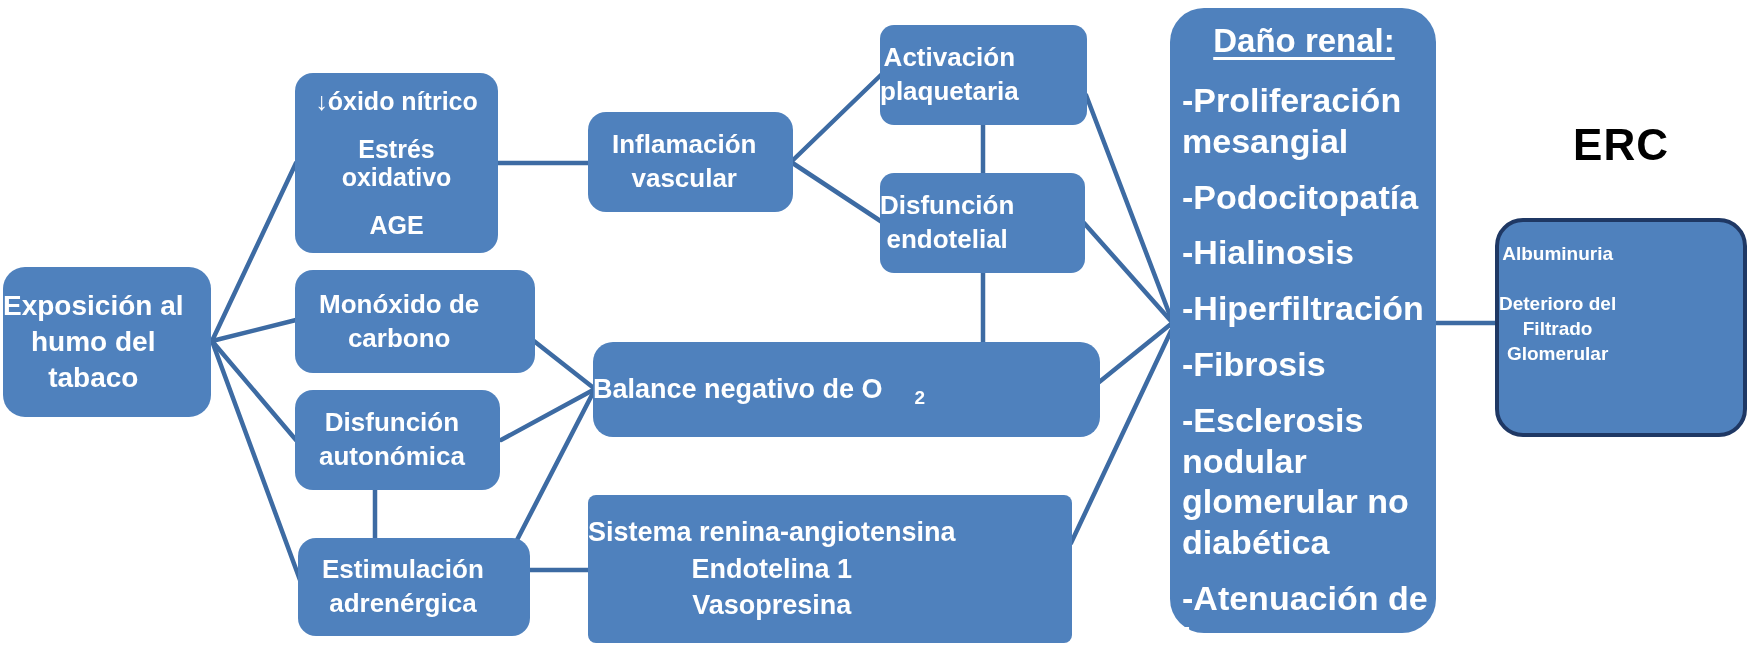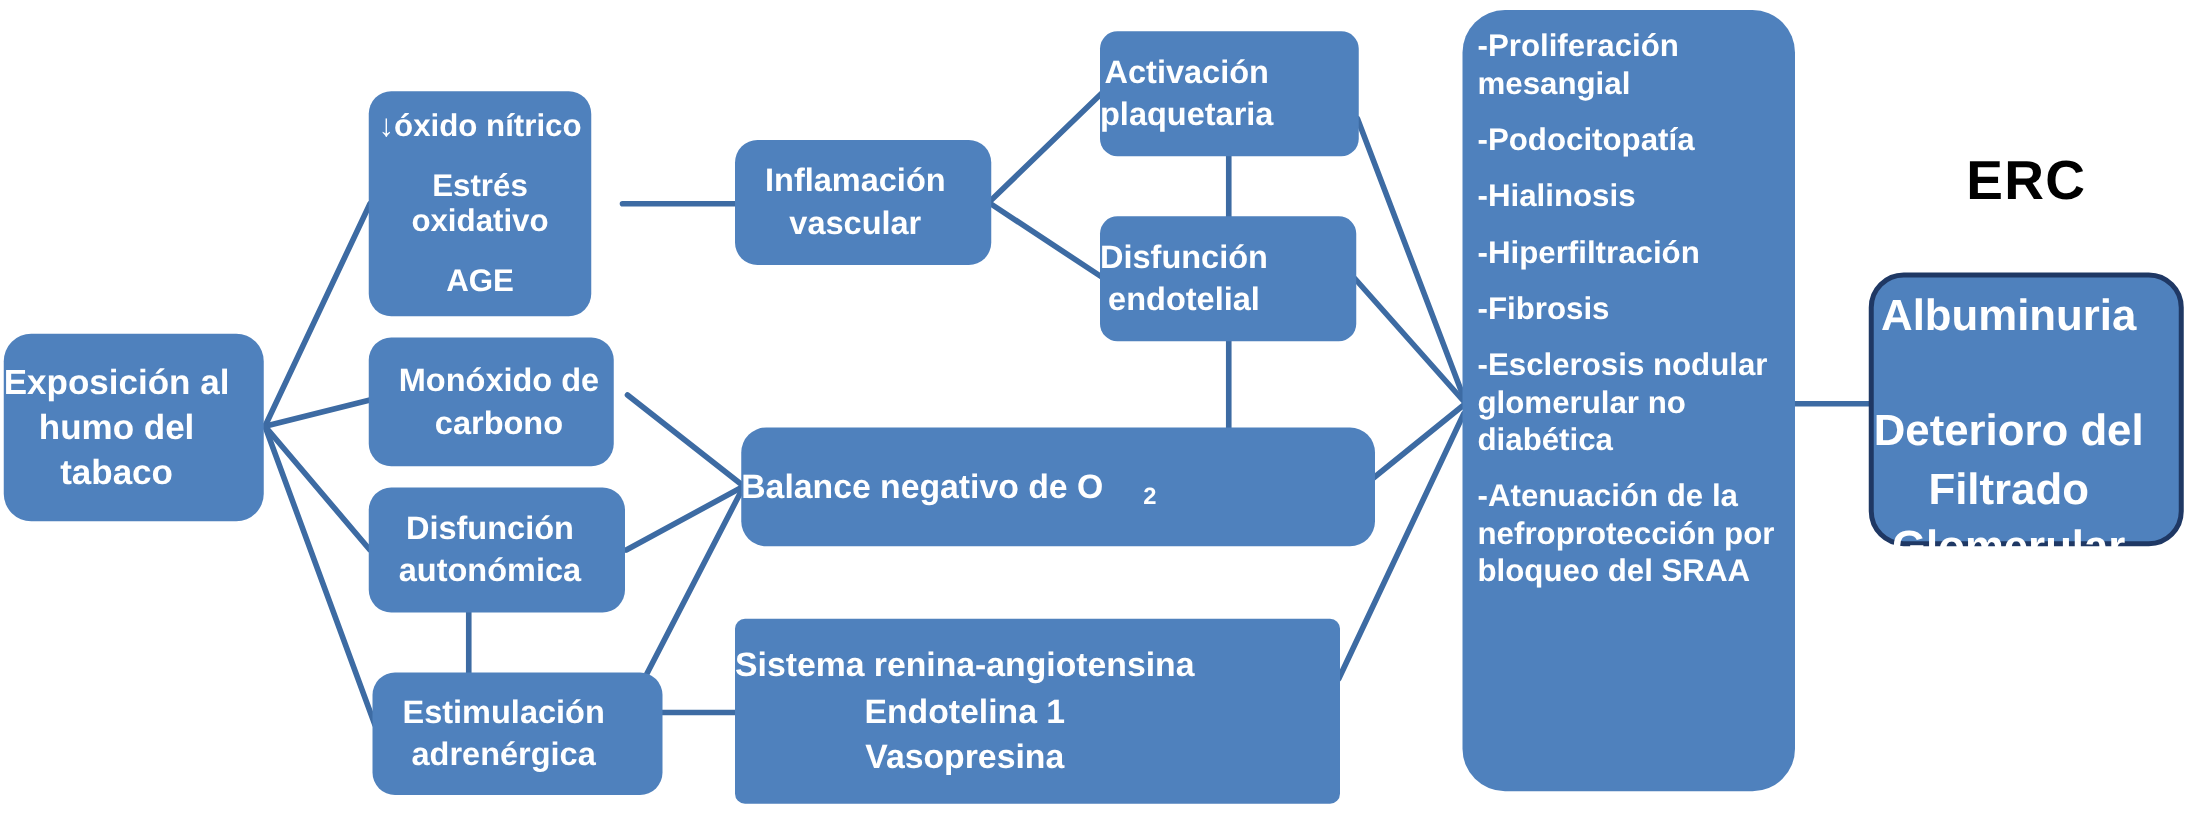--- a/index.html
+++ b/index.html
@@ -33,28 +33,28 @@
   .b-sistema{border-radius:8px;font-size:27px;line-height:1.35;}
   .b-dano{
     border-radius:34px;flex-direction:column;align-items:flex-start;justify-content:flex-start;
     padding:14px 10px 10px 12px;text-align:left;
   }
   .dano-title{
     font-size:33px;align-self:center;margin-bottom:20px;
     text-decoration-line:underline;text-decoration-thickness:3px;text-underline-offset:5px;
     white-space:pre-line;
   }
-  .dano-item{font-size:25px;line-height:1.2;margin-bottom:15px;white-space:pre-line;}
+  .dano-item{font-size:34px;line-height:1.2;margin-bottom:15px;white-space:pre-line;}
   .erc-title{
     position:absolute;color:var(--erc-title-color);
     font-size:44px;font-weight:bold;text-align:center;letter-spacing:1px;
   }
   .b-erc{
     border:4px solid var(--erc-border);border-radius:28px;
-    font-size:35px;line-height:1.32;align-items:flex-start;padding-top:8px;
+    font-size:19px;line-height:1.32;align-items:flex-start;padding-top:19px;
   }
 </style>
 </head>
 <body>
 
 <div class="canvas">
 
   <svg class="connectors" viewBox="0 0 1755 652" xmlns="http://www.w3.org/2000/svg">
     <line x1="212" y1="341" x2="296" y2="163"></line>
     <line x1="212" y1="341" x2="296" y2="320"></line>
@@ -76,28 +76,28 @@
     <line x1="1071" y1="543" x2="1171" y2="331"></line>
     <line x1="1436" y1="323" x2="1495" y2="323"></line>
   </svg>
 
   <div class="box b-exposicion" style="left:3px;top:267px;width:208px;height:150px;">
     <span class="lbl">Exposición al
 humo del
 tabaco</span>
   </div>
 
-  <div class="box b-oxido" style="left:295px;top:73px;width:178px;height:180px;">
+  <div class="box b-oxido" style="left:295px;top:73px;width:203px;height:180px;">
     <span class="lbl">↓óxido nítrico</span>
     <span class="lbl">Estrés
 oxidativo</span>
     <span class="lbl">AGE</span>
   </div>
 
-  <div class="box b-std" style="left:295px;top:270px;width:196px;height:103px;">
+  <div class="box b-std" style="left:295px;top:270px;width:240px;height:103px;">
     <span class="lbl">Monóxido de
 carbono</span>
   </div>
 
   <div class="box b-std" style="left:295px;top:390px;width:205px;height:100px;">
     <span class="lbl">Disfunción
 autonómica</span>
   </div>
 
   <div class="box b-std" style="left:298px;top:538px;width:232px;height:98px;">
@@ -125,20 +125,21 @@
       <sub>2</sub>
   </div>
 
   <div class="box b-sistema" style="left:588px;top:495px;width:484px;height:148px;">
     <span class="lbl">Sistema renina-angiotensina
 Endotelina 1
 Vasopresina</span>
   </div>
 
   <div class="box b-dano" style="left:1170px;top:8px;width:266px;height:625px;">
+    <div class="dano-title">Daño renal:</div>
     <div class="dano-item">-Proliferación mesangial</div>
     <div class="dano-item">-Podocitopatía</div>
     <div class="dano-item">-Hialinosis</div>
     <div class="dano-item">-Hiperfiltración</div>
     <div class="dano-item">-Fibrosis</div>
     <div class="dano-item">-Esclerosis nodular glomerular no diabética</div>
     <div class="dano-item">-Atenuación de la nefroprotección por bloqueo del SRAA</div>
   </div>
 
   <div class="erc-title" style="left:1495px;top:120px;width:252px;height:82px;">ERC</div>

